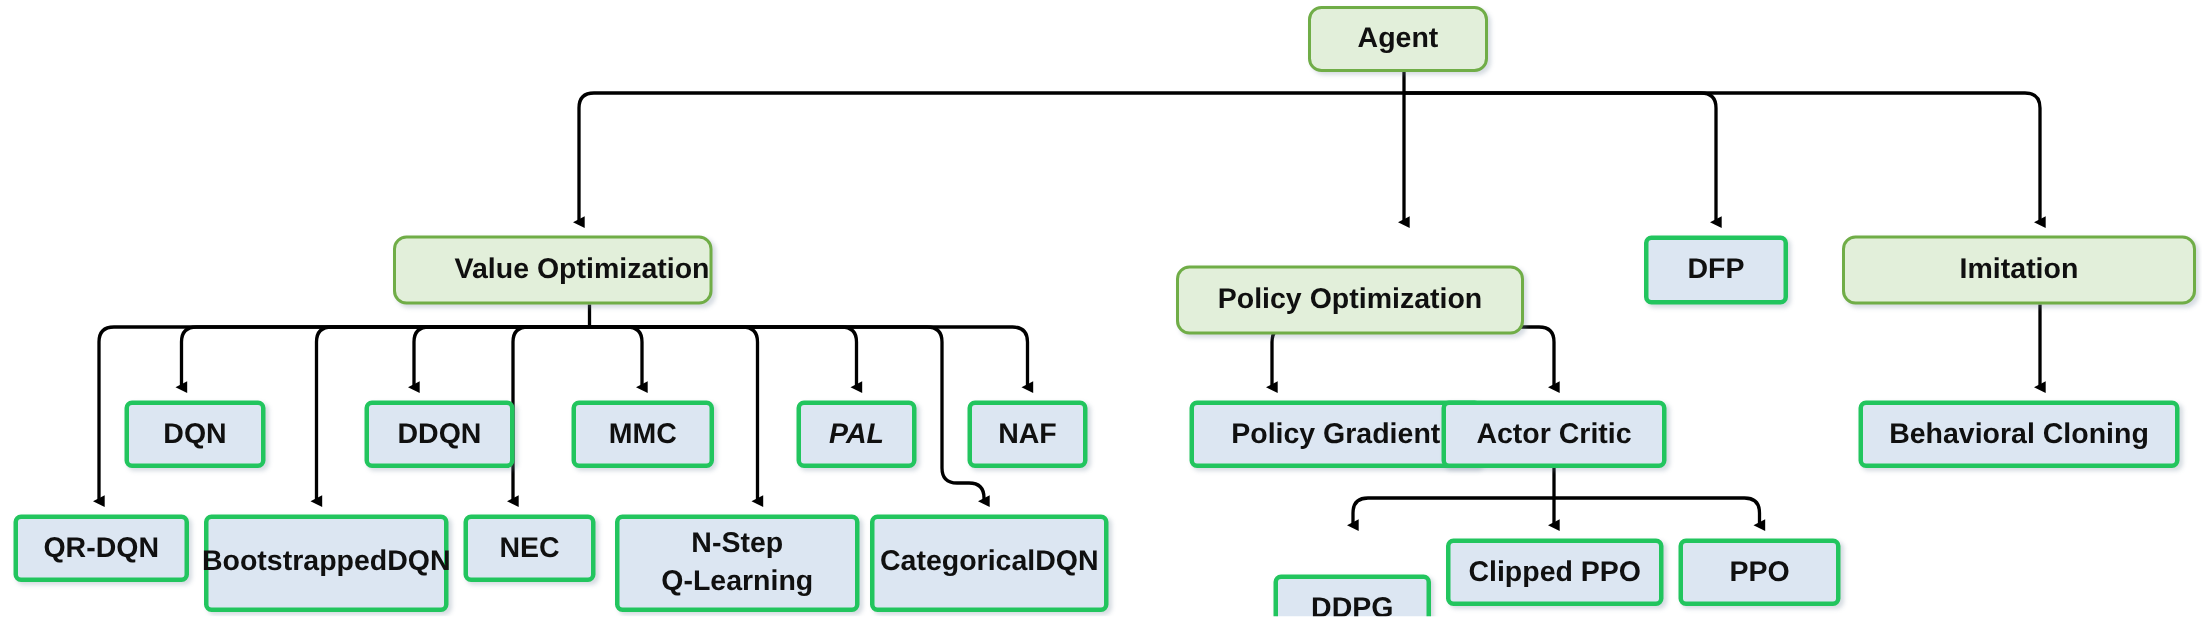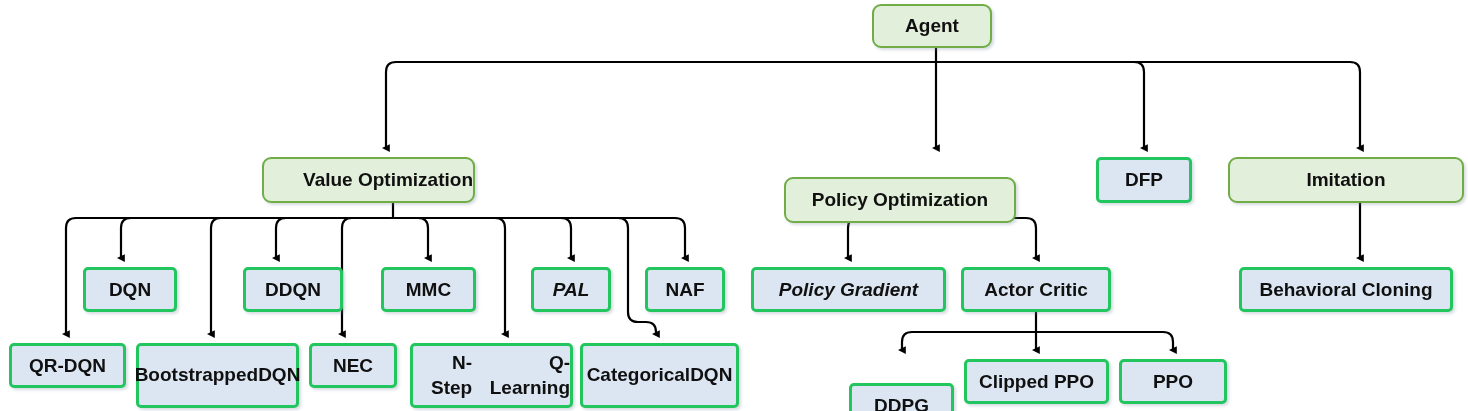--- a/index.html
+++ b/index.html
@@ -137,21 +137,21 @@
   </div>
 
   <div class="node node-blue" style="left:531px; top:267px; width:80px; height:45px;font-style:italic;">
     <span>PAL</span>
   </div>
 
   <div class="node node-blue" style="left:645px; top:267px; width:80px; height:45px;">
     <span>NAF</span>
   </div>
 
-  <div class="node node-blue" style="left:751px; top:267px; width:195px; height:45px;font-style:italic;">
+  <div class="node node-blue" style="left:793px; top:267px; width:195px; height:45px;">
     <span>Policy Gradient</span>
   </div>
 
   <div class="node node-blue" style="left:961px; top:267px; width:150px; height:45px;">
     <span>Actor Critic</span>
   </div>
 
   <div class="node node-blue" style="left:1239px; top:267px; width:214px; height:45px;">
     <span>Behavioral Cloning</span>
   </div>
@@ -162,21 +162,21 @@
 
   <div class="node node-blue two-line" style="left:136px; top:343px; width:163px; height:65px; ">
     <span>Bootstrapped</span>
     <span>DQN</span>
   </div>
 
   <div class="node node-blue" style="left:309px; top:343px; width:88px; height:45px;">
     <span>NEC</span>
   </div>
 
-  <div class="node node-blue two-line" style="left:410px; top:343px; width:163px; height:65px; flex-direction:row;text-align:right;">
+  <div class="node node-blue two-line" style="left:410px; top:343px; width:163px; height:65px; flex-direction:column;">
     <span>N-Step</span>
     <span>Q-Learning</span>
   </div>
 
   <div class="node node-blue two-line" style="left:580px; top:343px; width:159px; height:65px; flex-direction:row;">
     <span>Categorical</span>
     <span>DQN</span>
   </div>
 
   <div class="node node-blue" style="left:849px; top:359px; width:105px; height:45px;margin-top:24px;">

